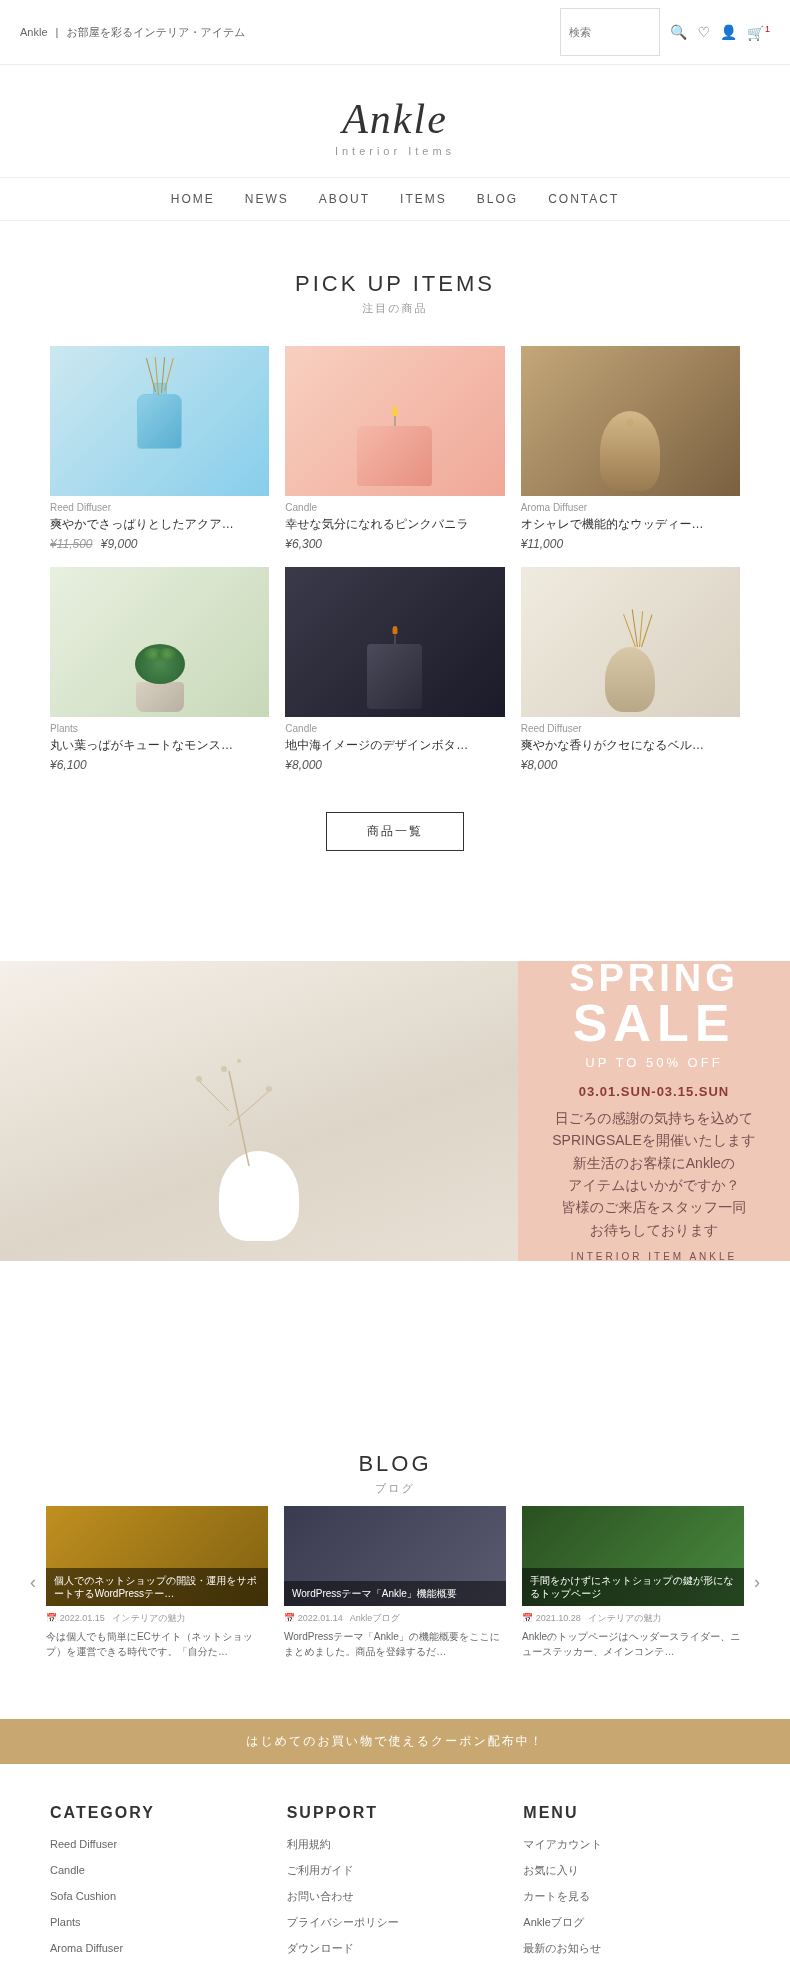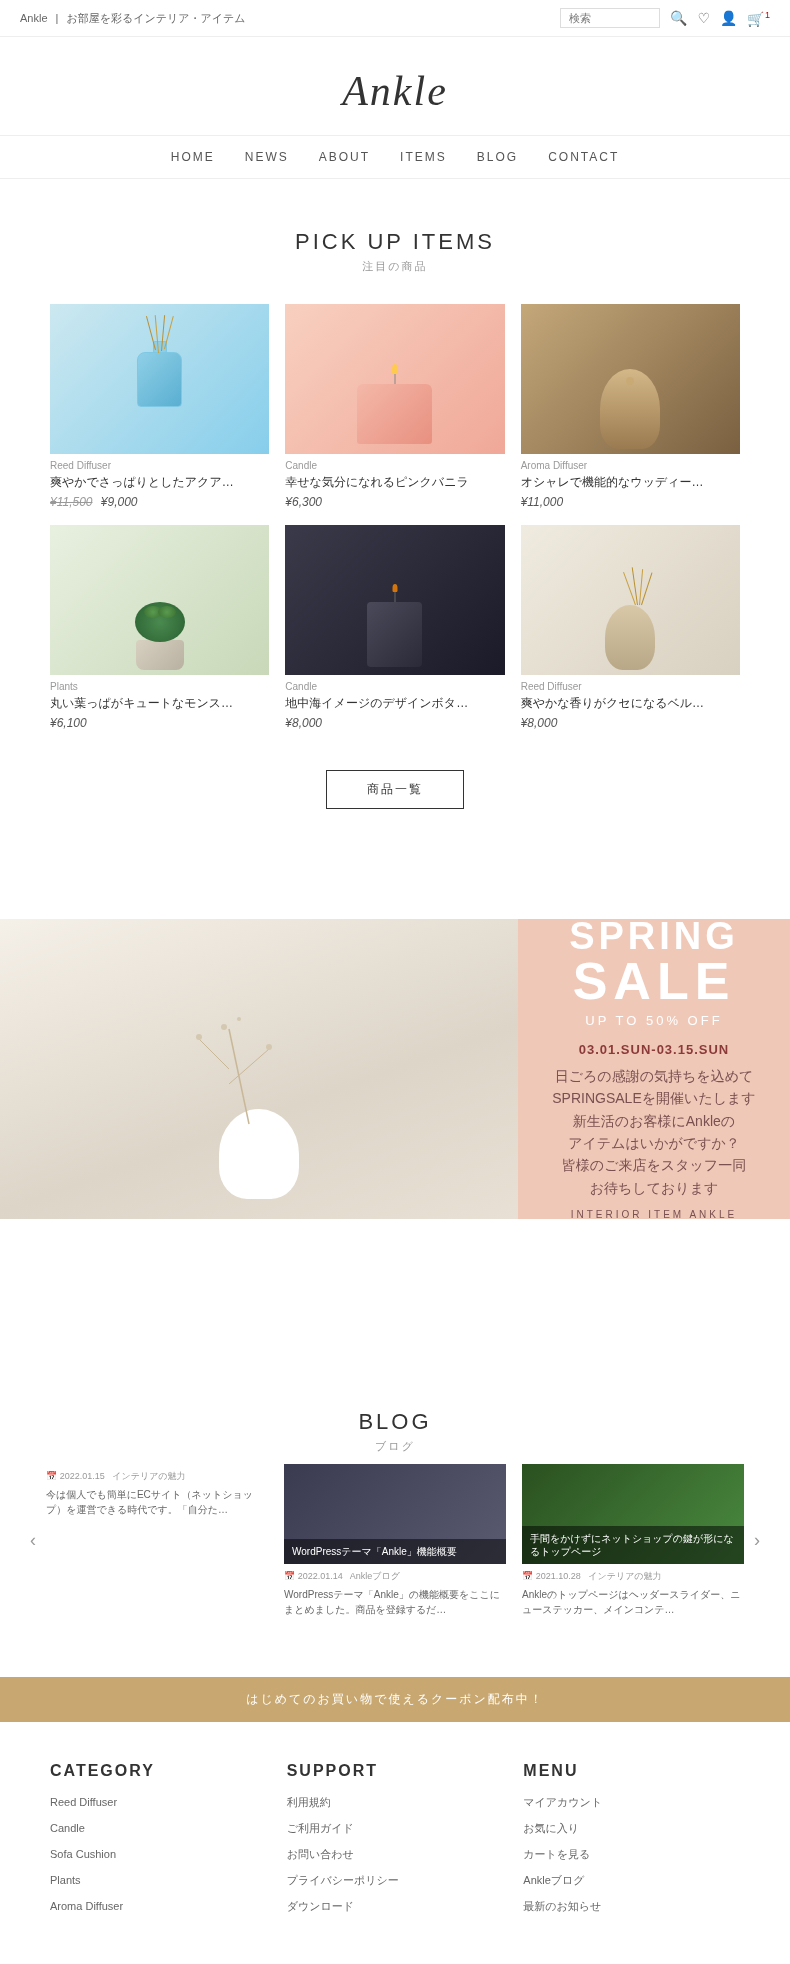--- a/index.html
+++ b/index.html
@@ -89,30 +89,31 @@
 </head>
 <body>
 
 <div class="top-bar">
   <div class="top-bar-left">
     <span>Ankle</span>
     <span>|</span>
     <span>お部屋を彩るインテリア・アイテム</span>
   </div>
   <div class="top-bar-icons">
-    <input type="text" style="border: 1px solid rgb(221, 221, 221); padding: 3px 8px; font-size: 11px; width: 100px; outline: none;" placeholder="検索">
+    <input type="text" style="border: 1px solid rgb(221, 221, 221); padding: 17px 8px; font-size: 11px; width: 100px; outline: none;" placeholder="検索">
     <span style="font-size:14px; cursor:pointer;">🔍</span>
     <span style="font-size:14px; cursor:pointer;">♡</span>
     <span style="font-size:14px; cursor:pointer;">👤</span>
     <span style="font-size:14px; cursor:pointer; position:relative;">🛒<sup style="font-size:9px;color:#c00;">1</sup></span>
   </div>
 </div>
 
 <div class="header">
   <div class="logo-text">Ankle</div>
+  <div class="logo-sub">Interior Items</div>
 </div>
 
 <nav class="nav">
   <a href="#">HOME</a>
   <a href="#">NEWS</a>
   <a href="#">ABOUT</a>
   <a href="#">ITEMS</a>
   <a href="#">BLOG</a>
   <a href="#">CONTACT</a>
 </nav>
@@ -285,20 +286,27 @@
   <div class="section-title">
     <h2>BLOG</h2>
     <p>ブログ</p>
   </div>
 
   <div class="blog-grid-wrap">
     <span class="blog-arrow">‹</span>
     <div class="blog-grid">
 
       <div class="blog-item">
+        <div class="blog-img-container">
+          <div class="blog-img blog-img-1" style="width:100%;height:100px;background:linear-gradient(135deg,#c09020,#806010);display:flex;align-items:flex-end;">
+            <div class="blog-title-overlay">
+              <span>個人でのネットショップの開設・運用をサポートするWordPressテー…</span>
+            </div>
+          </div>
+        </div>
         <div class="blog-meta">
           📅 <span>2022.01.15</span> &nbsp; <span>インテリアの魅力</span>
         </div>
         <div class="blog-excerpt">今は個人でも簡単にECサイト（ネットショップ）を運営できる時代です。「自分た…</div>
       </div>
 
       <div class="blog-item">
         <div class="blog-img-container">
           <div class="blog-img blog-img-2" style="width:100%;height:100px;background:linear-gradient(135deg,#3a3a50,#5a5a70);display:flex;align-items:flex-end;">
             <div class="blog-title-overlay">

